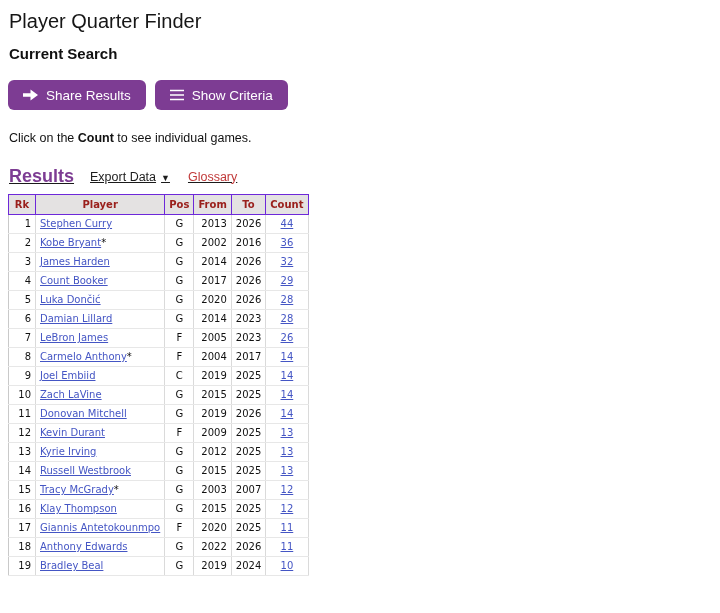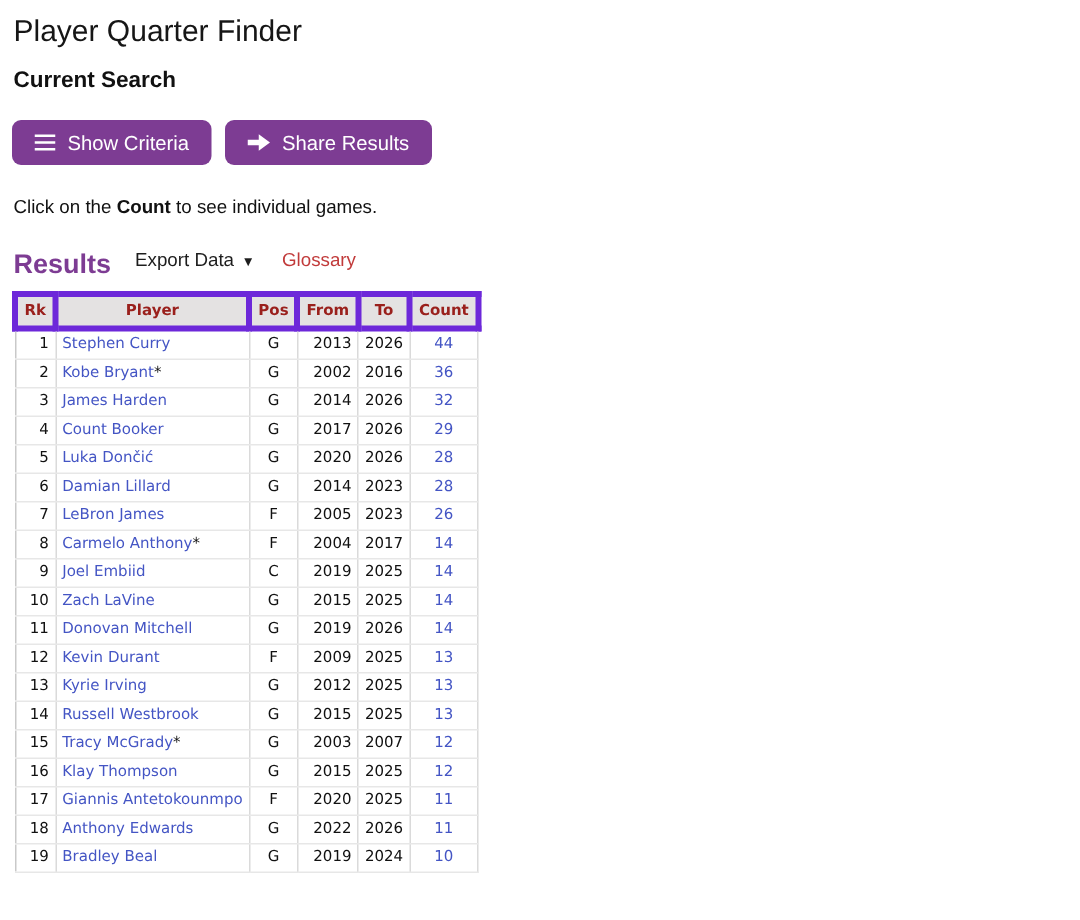--- a/index.html
+++ b/index.html
@@ -15,69 +15,69 @@
 
   .toolbar { display:flex; gap:9px; margin:18px 0 0 8px; }
   .btn { display:inline-flex; align-items:center; gap:8px; background:var(--accent-purple,#7d3c93);
          color:#fff; border:none; border-radius:6px; padding:0 15px; height:30px;
          font-size:13.5px; font-family:inherit; cursor:pointer; }
   .btn .icon { display:inline-flex; align-items:center; }
 
   .note { margin:21px 15px 0 9px; font-size:12.5px; line-height:15px; color:#111; }
   .note b { font-weight:bold; }
 
-  .results-bar { display:flex; align-items:flex-start; gap:16px; margin:20px 0 0 9px; }
+  .results-bar { display:flex; align-items:center; gap:16px; margin:20px 0 0 9px;text-decoration:underline; }
   h3.results-heading { margin:0; font-size:18px; font-weight:bold; color:var(--accent-purple,#7d3c93); }
   .export { font-size:12.5px; color:#1d1d1d; cursor:pointer; white-space:nowrap; }
   .caret { font-size:9px; margin-left:5px; color:#1d1d1d; }
   .glossary { font-size:12.5px; color:var(--glossary-red,#c13a3a); cursor:pointer;
               text-decoration:none; margin-left:2px; }
 
   table.results { border-collapse:collapse; margin:7px 0 0 8px;
                   font-family:"DejaVu Sans",sans-serif; font-size:10px; color:#111;
                   border:1px solid #c9c9c9; }
   table.results th { background:#e4e2e2; color:var(--header-red,#9a201c); font-weight:bold;
-                     padding:4px 4px; border:4px solid #6d28d9; font-size:10px;
+                     padding:4px 4px; border:1px solid #6d28d9; font-size:10px;
                      line-height:11px; text-align:center; }
   table.results td { padding:3px 4px; border-right:1px solid #dadada; border-bottom:1px solid #e7e7e7;
                      line-height:12px; white-space:nowrap; background:#fff; }
   .cell-rk   { text-align:right; padding-right:6px; }
   .cell-player { text-align:left; padding-left:5px; }
   .cell-pos  { text-align:center; }
   .cell-from, .cell-to { text-align:right; padding-right:7px; }
   .cell-count { text-align:center; padding-right:6px; }
-  a.tbl-link { color:var(--link-blue,#4455c4); cursor:pointer;margin-top:20px; }
+  a.tbl-link { color:var(--link-blue,#4455c4); text-decoration:underline; cursor:pointer;margin-top:20px; }
   .hof { color:#111; }
 </style>
 </head>
 <body>
 
 <div class="viewport">
 
   <h1 class="page-title">Player Quarter Finder</h1>
 
   <h2 class="current-search">Current Search</h2>
 
 
   <div class="toolbar">
+    <button class="btn">
+      <span class="icon">
+        <svg width="15" height="12" viewBox="0 0 15 12">
+            <path d="M0 4.2h7.5V0.5L15 6l-7.5 5.5V7.8H0z" fill="#ffffff"></path>
+          </svg>
+      </span>
+      <span>Share Results</span>
+    </button>
     <button class="btn">
       <span class="icon">
         <svg width="14" height="12" viewBox="0 0 14 12">
             <path d="M0 1.5h14M0 6h14M0 10.5h14" stroke="#ffffff" stroke-width="1.6" fill="none"></path>
           </svg>
       </span>
       <span>Show Criteria</span>
-    </button>
-    <button class="btn">
-      <span class="icon">
-        <svg width="15" height="12" viewBox="0 0 15 12">
-            <path d="M0 4.2h7.5V0.5L15 6l-7.5 5.5V7.8H0z" fill="#ffffff"></path>
-          </svg>
-      </span>
-      <span>Share Results</span>
     </button>
   </div>
 
   <p class="note"><span>Click on the </span><b>Count</b><span> to see individual games.</span></p>
 
   <div class="results-bar">
     <h3 class="results-heading">Results</h3>
     <div class="export">
       <span>Export Data</span><span class="caret">▼</span>
     </div>

